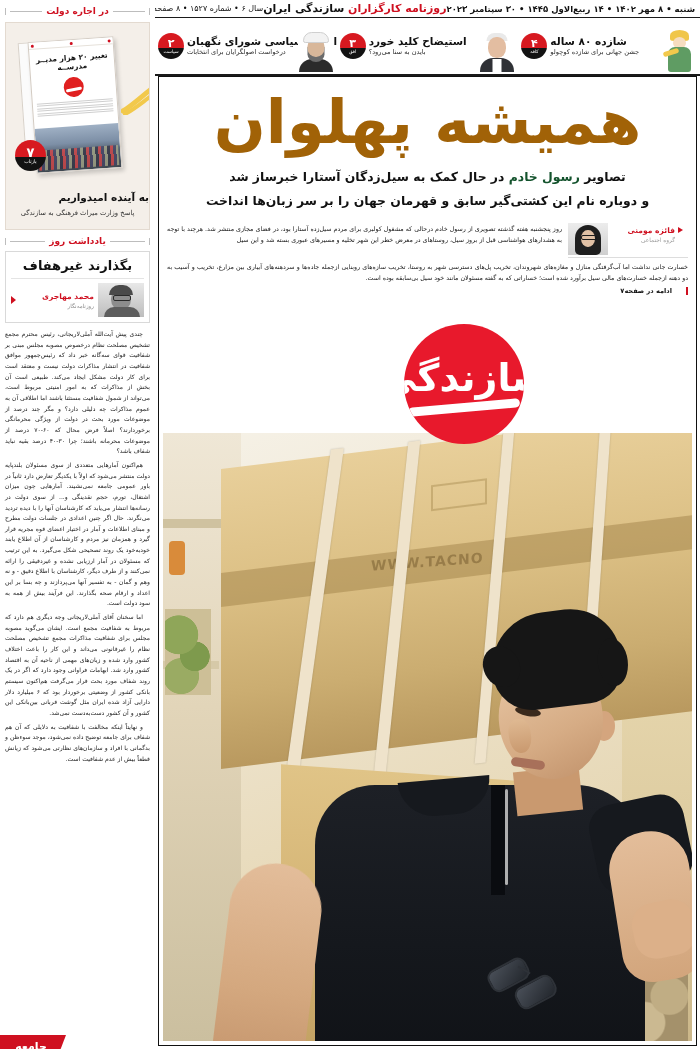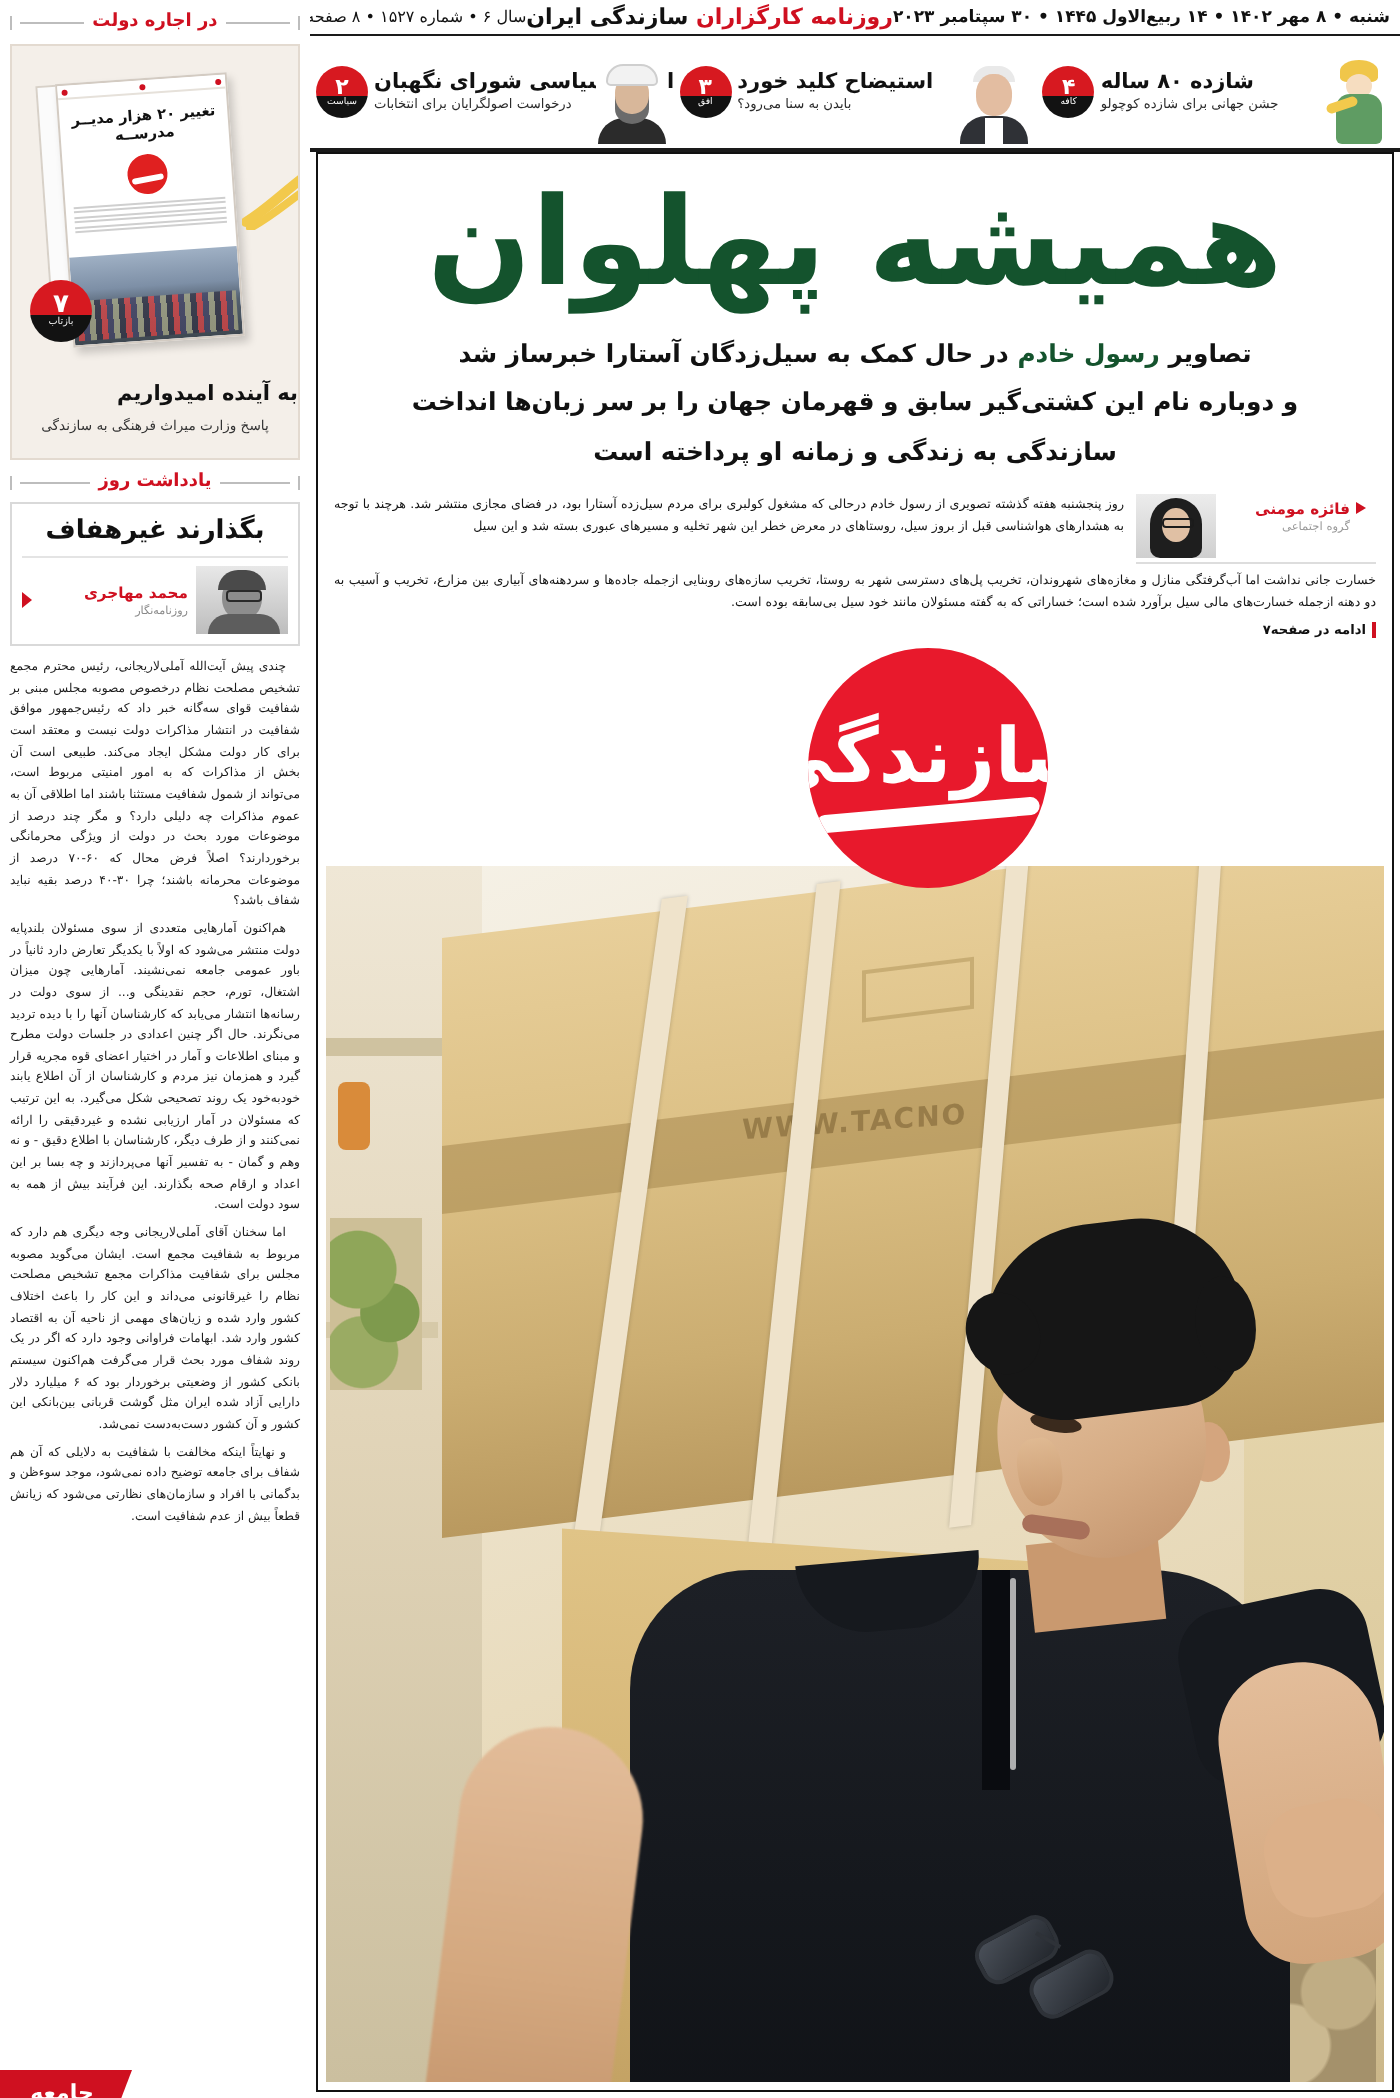--- a/index.html
+++ b/index.html
@@ -156,21 +156,21 @@
     display:flex;align-items:center;justify-content:center;
     clip-path:polygon(0 0,100% 0,88% 100%,0% 100%);
   }
 
   
   .main{
     position:absolute;top:76px;left:158px;right:3px;bottom:3px;
     border:1.5px solid #111;box-sizing:border-box;background:#fff;overflow:hidden;
   }
   .headline{
-    text-align:center;font-size:61px;font-weight:bold;color:#14532d;
+    text-align:center;font-size:61px;font-weight:bold;color:#a16207;
     line-height:1.02;padding:14px 10px 0;letter-spacing:-1px;
   }
   .deck{
     text-align:center;margin:12px 24px 0;font-size:12.4px;font-weight:bold;
     line-height:1.95;color:#111;
   }
   .deck .rd{color:#14532d;text-align:center;}
 
   .lede-row{
     display:flex;flex-direction:row;align-items:flex-start;
@@ -185,21 +185,21 @@
   .by-photo .scarf{position:absolute;left:7px;top:2px;width:26px;height:30px;background:#1e1e1e;border-radius:13px 13px 5px 5px;}
   .by-photo .face{position:absolute;left:13px;top:7px;width:14px;height:17px;border-radius:48%;background:#e0c0a4;}
   .by-photo .gl{position:absolute;left:13px;top:12px;width:14px;height:3.4px;border:1px solid #1b1b1b;border-radius:2px;}
   .by-meta{flex:1 1 auto;text-align:right;min-width:0;padding-top:3px;}
   .by-name{font-size:7.6px;font-weight:bold;color:#cf1020;white-space:nowrap;}
   .by-role{font-size:5.8px;color:#9a9a9a;margin-top:2px;}
   .by-arrow{width:0;height:0;border-top:3.5px solid transparent;border-bottom:3.5px solid transparent;
     border-left:5px solid #cf1020;flex:0 0 5px;margin-top:4px;}
   .lede{flex:1 1 auto;min-width:0;}
   .lede p{margin:0;font-size:6.3px;line-height:1.8;color:#161616;text-align:justify;text-align-last:right;}
-  .cont{margin-top:4px;font-size:6.6px;font-weight:bold;color:#111;display:flex;align-items:center;gap:3px;}
+  .cont{margin-top:4px;font-size:6.6px;font-weight:bold;color:#111;display:flex;align-items:center;gap:14px;}
   .cont i{display:inline-block;width:2px;height:8px;background:#cf1020;}
 
   .wide-lede{margin:3px 8px 0;}
   .wide-lede p{margin:0;font-size:6.3px;line-height:1.8;color:#161616;text-align:justify;text-align-last:right;}
 
   
   .logo-circle{
     position:absolute;right:172px;top:247px;width:120px;height:120px;border-radius:50%;
     background:#e8192c;z-index:9;overflow:hidden;
     box-shadow:0 0 0 0 rgba(0,0,0,0);
@@ -451,21 +451,20 @@
 
   <div class="main">
 
     <div class="headline">همیشه پهلوان</div>
 
     <div class="deck">
       <div>
         <span>تصاویر </span><span class="rd">رسول خادم</span><span> در حال کمک به سیل‌زدگان آستارا خبرساز شد</span>
       </div>
       <div>و دوباره نام این کشتی‌گیر سابق و قهرمان جهان را بر سر زبان‌ها انداخت</div>
-      <div>سازندگی به زندگی و زمانه او پرداخته است</div>
     </div>
 
     <div class="lede-row">
       <div class="byline">
         <div class="by-arrow"></div>
         <div class="by-meta">
           <div class="by-name">فائزه مومنی</div>
           <div class="by-role">گروه اجتماعی</div>
         </div>
         <div class="by-photo">

